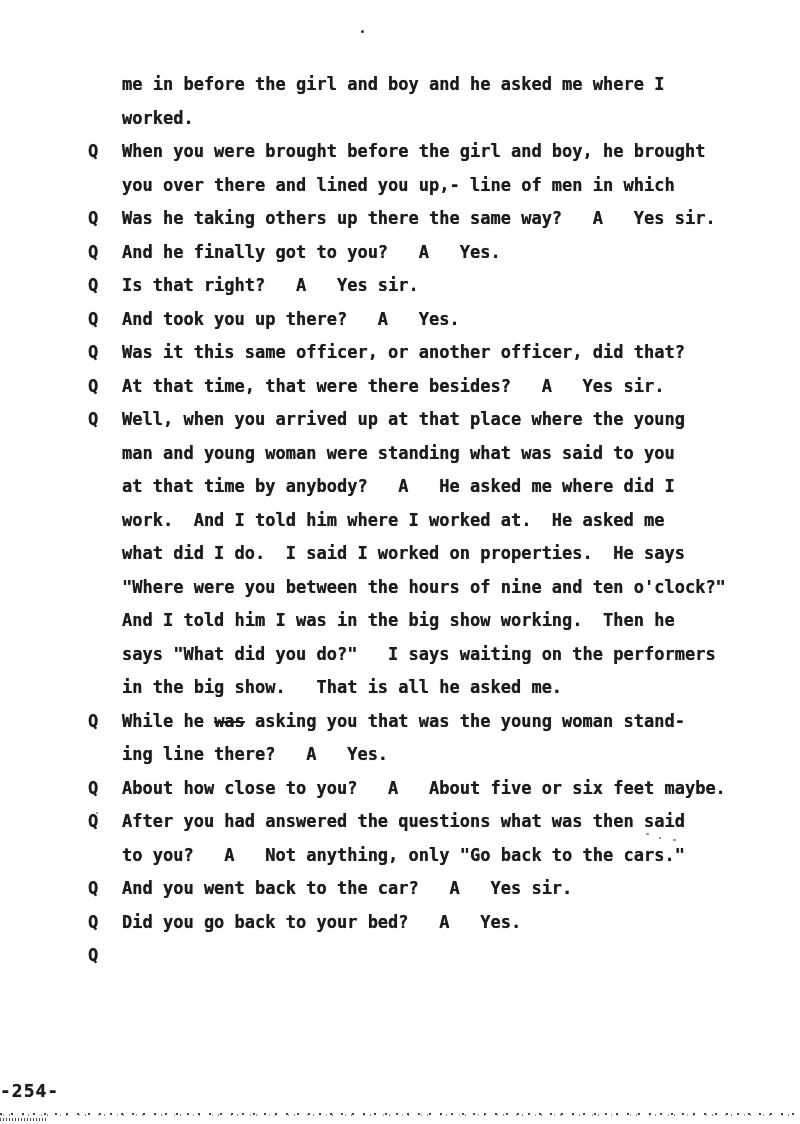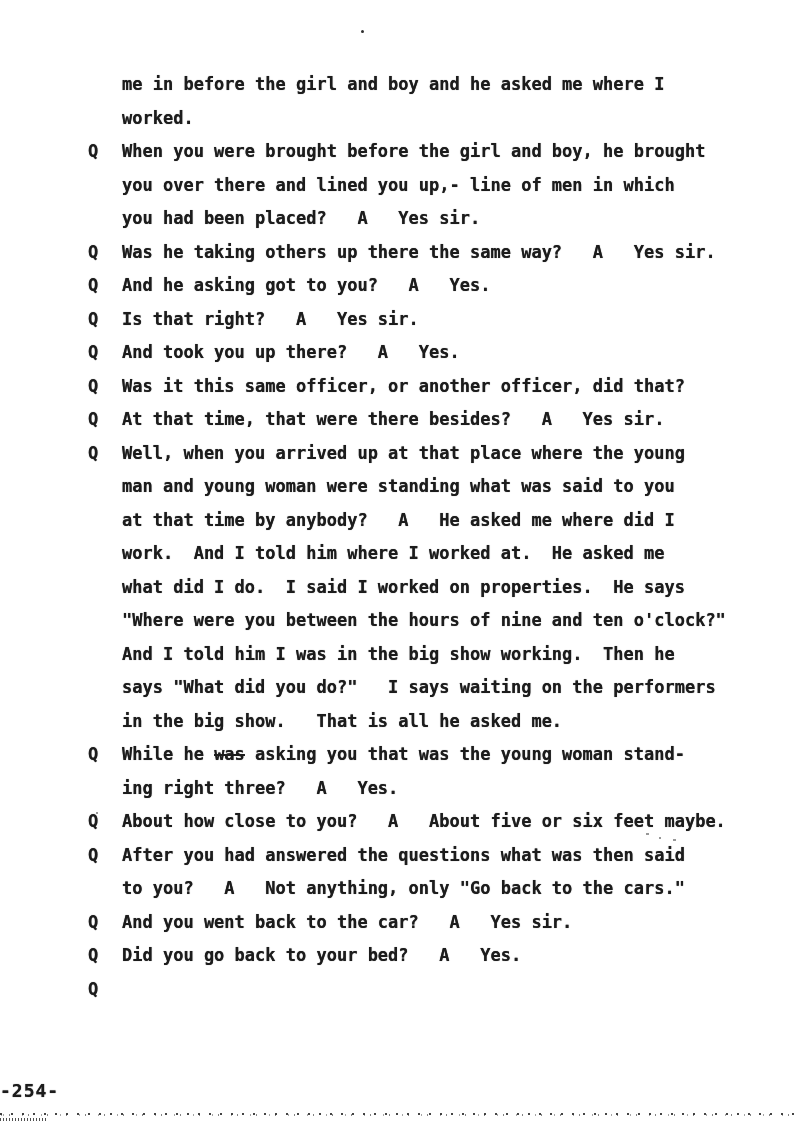--- a/index.html
+++ b/index.html
@@ -112,30 +112,26 @@
       </div>
       <div class="line">
         <span class="q">Q</span>
         <span class="t"><span>When you were brought before the girl and boy, he brought</span></span>
       </div>
       <div class="line">
         <span class="q"></span>
         <span class="t"><span>you over there and lined you up,- line of men in which</span></span>
       </div>
       <div class="line">
-        <span class="q"></span>
-        <span class="t"><span>you had been placed?   A   Yes sir.</span></span>
-      </div>
-      <div class="line">
         <span class="q">Q</span>
         <span class="t"><span>Was he taking others up there the same way?   A   Yes sir.</span></span>
       </div>
       <div class="line">
         <span class="q">Q</span>
-        <span class="t"><span>And he asking got to you?   A   Yes.</span></span>
+        <span class="t"><span>And he finally got to you?   A   Yes.</span></span>
       </div>
       <div class="line">
         <span class="q">Q</span>
         <span class="t"><span>Is that right?   A   Yes sir.</span></span>
       </div>
       <div class="line">
         <span class="q">Q</span>
         <span class="t"><span>And took you up there?   A   Yes.</span></span>
       </div>
       <div class="line">
@@ -184,21 +180,21 @@
       <div class="line">
         <span class="q"></span>
         <span class="t"><span>in the big show.   That is all he asked me.</span></span>
       </div>
       <div class="line">
         <span class="q">Q</span>
         <span class="t"><span>While he </span><span class="strike">was</span><span> asking you that was the young woman stand-</span></span>
       </div>
       <div class="line">
         <span class="q"></span>
-        <span class="t"><span>ing right three?   A   Yes.</span></span>
+        <span class="t"><span>ing line there?   A   Yes.</span></span>
       </div>
       <div class="line">
         <span class="q">Q</span>
         <span class="t"><span>About how close to you?   A   About five or six feet maybe.</span></span>
       </div>
       <div class="line">
         <span class="q">Q</span>
         <span class="t"><span>After you had answered the questions what was then said</span></span>
       </div>
       <div class="line">

